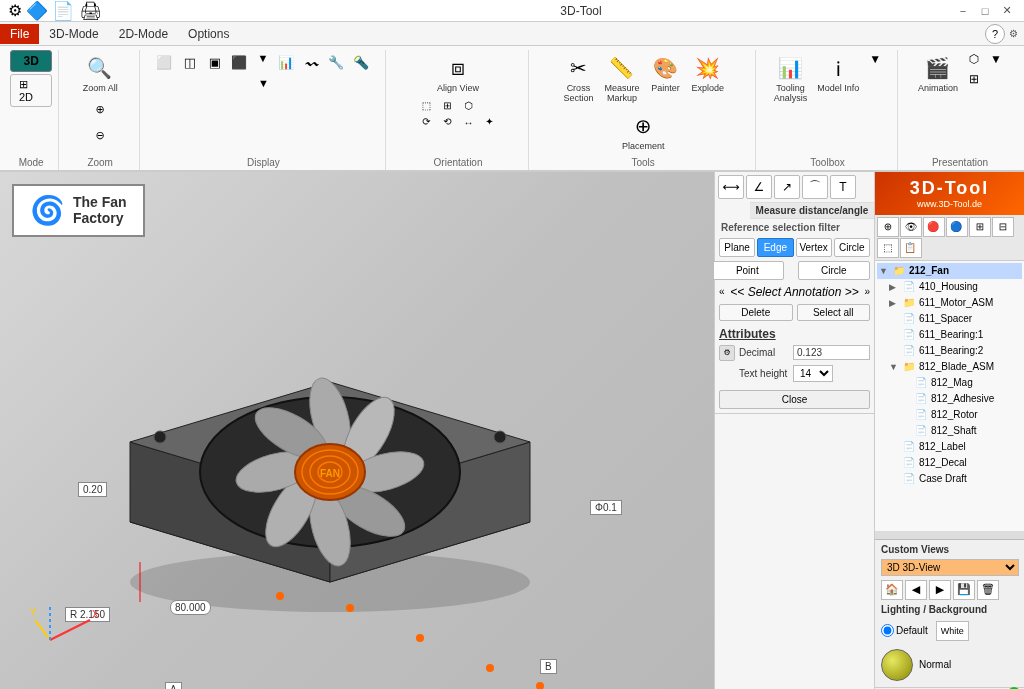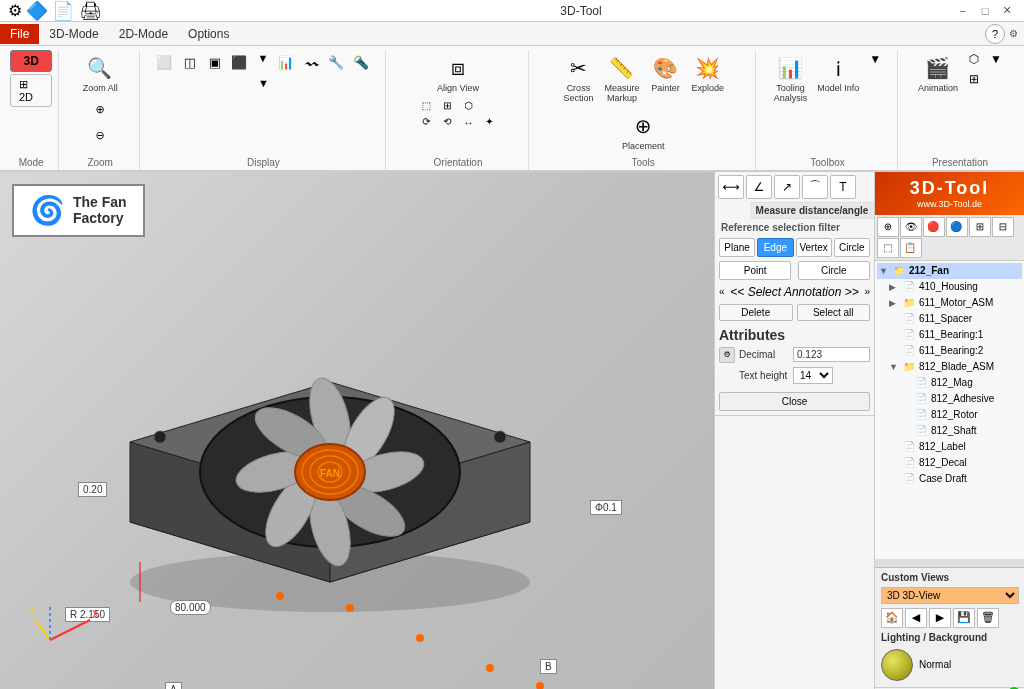--- a/index.html
+++ b/index.html
@@ -44,26 +44,26 @@
     
     .right-panel { width: 160px; background: #f5f5f5; border-left: 1px solid #ccc; display: flex; flex-direction: column; }
     .measure-panel { border-bottom: 1px solid #ccc; }
     .panel-header { background: #e0e0e0; padding: 3px 6px; font-size: 11px; font-weight: bold; display: flex; justify-content: space-between; align-items: center; }
     .panel-toolbar { display: flex; gap: 2px; padding: 3px; flex-wrap: wrap; }
     .panel-btn { width: 26px; height: 24px; border: 1px solid #bbb; background: #fff; cursor: pointer; display: flex; align-items: center; justify-content: center; font-size: 12px; border-radius: 2px; }
     .panel-section-title { padding: 3px 6px; font-size: 10px; color: #555; font-weight: bold; }
     .ref-filter-row { display: flex; gap: 2px; padding: 2px 4px; }
     .ref-btn { flex: 1; padding: 3px 2px; border: 1px solid #bbb; border-radius: 2px; font-size: 10px; cursor: pointer; text-align: center; background: #fff; }
     .ref-btn.active { background: #3399ff; color: white; border-color: #2277cc; }
-    .ref-row2 { display: flex; gap: 2px; padding: 2px 4px; justify-content: space-between; }
+    .ref-row2 { display: flex; gap: 14px; padding: 2px 4px; justify-content: flex-end; }
     .select-annotation-row { display: flex; align-items: center; justify-content: space-between; padding: 3px 4px; font-size: 10px; }
     .delete-row { display: flex; gap: 4px; padding: 2px 4px; }
     .delete-btn { flex: 1; padding: 2px 0; border: 1px solid #bbb; border-radius: 2px; font-size: 10px; cursor: pointer; text-align: center; background: #f8f8f8; }
     .attributes-section { padding: 2px 4px; }
-    .attr-title { font-size: 14px; font-weight: bold; color: #333; padding: 2px 0; }
+    .attr-title { font-size: 12px; font-weight: bold; color: #333; padding: 2px 0; text-decoration: underline; }
     .attr-row { display: flex; align-items: center; gap: 4px; padding: 2px 0; }
     .attr-icon { width: 16px; height: 16px; border: 1px solid #bbb; border-radius: 2px; background: #e0e0e0; display: flex; align-items: center; justify-content: center; font-size: 8px; }
     .attr-label { font-size: 10px; color: #333; width: 50px; }
     .attr-value { font-size: 10px; color: #333; flex: 1; border: 1px solid #bbb; padding: 1px 3px; background: white; }
     .attr-dropdown { font-size: 10px; border: 1px solid #bbb; background: white; padding: 1px 2px; width: 40px; }
     .close-btn-row { padding: 4px; }
     .close-btn { width: 100%; padding: 3px; border: 1px solid #bbb; border-radius: 2px; cursor: pointer; font-size: 10px; background: #f0f0f0; text-align: center; }
 
     
     .tree-panel { width: 150px; background: #f8f8f8; border-left: 1px solid #ccc; display: flex; flex-direction: column; }
@@ -128,21 +128,21 @@
     <button class="help-btn">?</button>
     <span style="font-size:10px;padding:0 4px;color:#555;">⚙</span>
   </div>
 </div>
 
 <div class="ribbon">
 
   <div class="ribbon-group" style="min-width:50px;">
     <div class="ribbon-buttons">
       <div class="mode-group">
-        <div class="ribbon-btn active" style="background:#ef4444;border:1px solid #778;padding:3px 0;font-size:12px;font-weight:bold;">3D</div>
+        <div class="ribbon-btn active" style="background:#0f766e;border:1px solid #778;padding:3px 0;font-size:12px;font-weight:bold;">3D</div>
         <div class="ribbon-btn" style="border:1px solid #bbb;padding:3px 8px;font-size:11px;">⊞ 2D</div>
       </div>
     </div>
     <div class="ribbon-group-label">Mode</div>
   </div>
 
   <div class="ribbon-group" style="min-width:65px;">
     <div class="ribbon-buttons">
       <div class="ribbon-btn">
         <div class="ribbon-btn-icon">🔍</div>
@@ -546,20 +546,29 @@
         </select>
       </div>
       <div class="bottom-btn-row">
         <button class="bottom-btn">🏠</button>
         <button class="bottom-btn">◀</button>
         <button class="bottom-btn">▶</button>
         <button class="bottom-btn">💾</button>
         <button class="bottom-btn">🗑</button>
       </div>
       <div class="bottom-section-title">Lighting / Background</div>
+      <div class="lighting-row">
+        <label class="radio-label">
+          <input type="radio" name="lighting" checked="" style="">
+          <span>Default</span>
+        </label>
+        <div class="lighting-buttons">
+          <button class="bottom-btn" style="font-size:9px;width:auto;padding:0 4px;">White</button>
+        </div>
+      </div>
       <div style="display:flex;align-items:center;gap:6px;padding:2px 0;">
         <div class="globe-icon"></div>
         <span style="font-size:10px;">Normal</span>
       </div>
     </div>
     <div style="position:relative;height:16px;background:#f0f0f0;border-top:1px solid #ccc;">
       <div class="status-dot"></div>
     </div>
   </div>
 </div>

